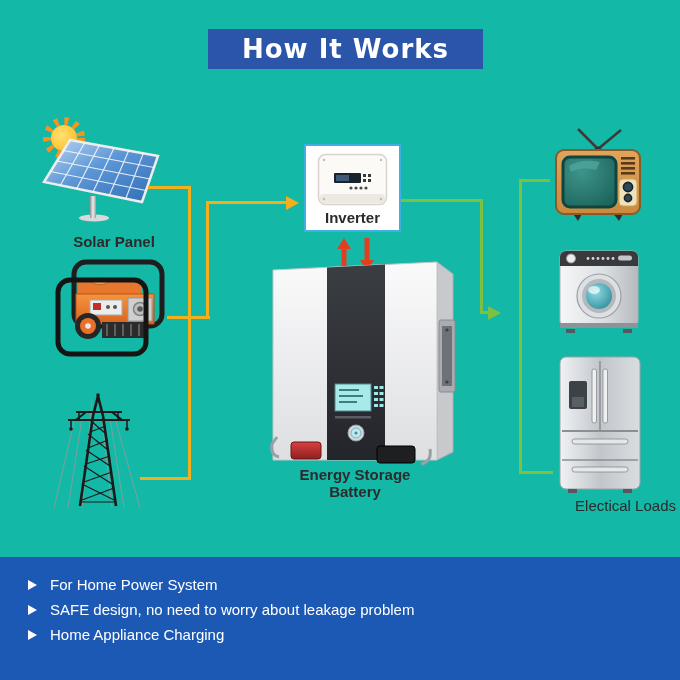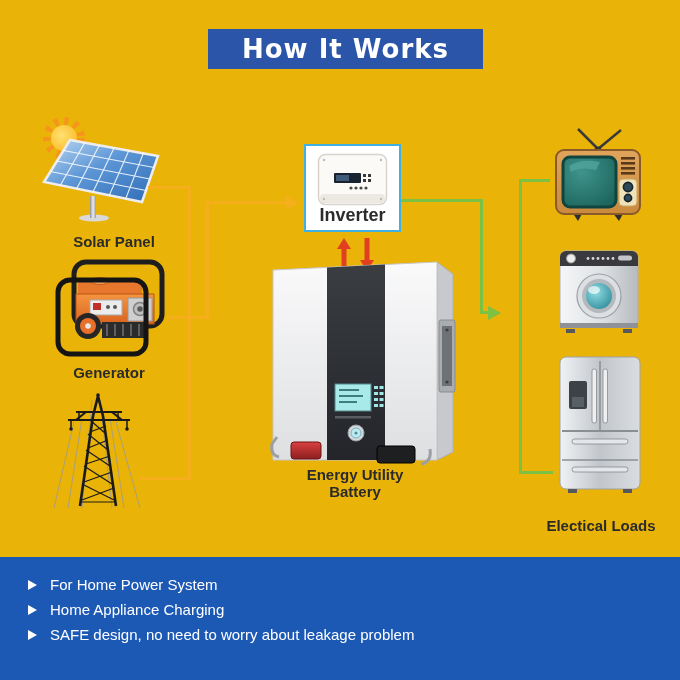--- a/index.html
+++ b/index.html
@@ -1,16 +1,16 @@
 <!DOCTYPE html>
 <html><head>
 <meta charset="utf-8">
 <style>
   html,body{margin:0;padding:0;background:#fff;}
-  .page{position:relative;width:680px;height:680px;background:#eab308;overflow:hidden;
+  .page{position:relative;width:680px;height:680px;background:#14b8a6;overflow:hidden;
         font-family:"Liberation Sans",sans-serif;}
 
   
   .title-bar{position:absolute;left:208px;top:29px;width:275px;height:40px;
     background:#2B55A9;color:#fff;display:flex;align-items:center;justify-content:center;
     font-family:"DejaVu Sans",sans-serif;font-weight:bold;font-size:26px;letter-spacing:1px;}
 
   
   .node-label{position:absolute;text-align:center;font-size:15px;font-weight:bold;color:#2b2b2b;}
 
@@ -20,21 +20,21 @@
   .g{background:#7CC142;}
   .arrow-right-y{position:absolute;width:0;height:0;border-top:7px solid transparent;
     border-bottom:7px solid transparent;border-left:13px solid #F5AF1B;}
   .arrow-right-g{position:absolute;width:0;height:0;border-top:7px solid transparent;
     border-bottom:7px solid transparent;border-left:13px solid #7CC142;}
 
   
   .inverter-box{position:absolute;left:304px;top:144px;width:93px;height:84px;
     border:2px solid #3FB0E0;background:#fff;display:flex;flex-direction:column;
     align-items:center;justify-content:flex-end;}
-  .inverter-box .node-label-in{font-size:18px;font-weight:bold;color:#2b2b2b;margin-bottom:4px;}
+  .inverter-box .node-label-in{font-size:15px;font-weight:bold;color:#2b2b2b;margin-bottom:4px;}
   .inverter-box svg{position:absolute;top:7px;left:11px;}
 
   
   .feature-panel{position:absolute;left:0;top:557px;width:680px;height:123px;background:#1C59B5;}
   .feature-list{list-style:none;margin:0;padding:15px 0 0 28px;}
   .feature-list li{display:flex;align-items:center;height:25px;color:#fff;font-size:15px;}
   .tri-bullet{width:0;height:0;border-left:9px solid #fff;border-top:5.5px solid transparent;
     border-bottom:5.5px solid transparent;margin-right:13px;flex:0 0 auto;}
 
   .abs{position:absolute;}
@@ -107,21 +107,20 @@
     <rect x="50" y="64" width="42" height="16" fill="#2B2B2B"></rect>
     <g stroke="#606060" stroke-width="2">
         <line x1="55" y1="66" x2="55" y2="78"></line>
       <line x1="63" y1="66" x2="63" y2="78"></line>
         <line x1="71" y1="66" x2="71" y2="78"></line>
       <line x1="79" y1="66" x2="79" y2="78"></line>
         <line x1="87" y1="66" x2="87" y2="78"></line>
       </g>
     <rect x="6" y="22" width="88" height="74" rx="12" fill="none" stroke="#141414" stroke-width="5"></rect>
   </svg>
-  <div class="node-label" style="left:34px;top:364px;width:150px;">Generator</div>
 
   <svg class="abs" style="left:52px;top:390px;" width="96" height="118" viewBox="0 0 96 118">
     <g stroke="#999" stroke-width="0.8">
       <line x1="22" y1="32" x2="2" y2="118"></line>
         <line x1="30" y1="28" x2="16" y2="118"></line>
       <line x1="64" y1="32" x2="88" y2="118"></line>
         <line x1="58" y1="28" x2="72" y2="118"></line>
       <line x1="40" y1="10" x2="30" y2="118"></line>
         <line x1="48" y1="10" x2="60" y2="118"></line>
     </g>
@@ -231,21 +230,21 @@
       <rect x="105" y="142" width="4" height="3"></rect>
         <rect x="110.5" y="142" width="4" height="3"></rect>
       <rect x="105" y="148" width="4" height="3"></rect>
         <rect x="110.5" y="148" width="4" height="3"></rect>
     </g>
     <rect x="66" y="160" width="36" height="2.5" fill="#5a5d62"></rect>
     <circle cx="87" cy="177" r="8" fill="#D5D8DB" stroke="#9AA0A5" stroke-width="1"></circle>
     <circle cx="87" cy="177" r="5" fill="#BFE9EF" stroke="#6FB7C4" stroke-width="1"></circle>
     <circle cx="87" cy="177" r="1.5" fill="#4A8A96"></circle>
   </svg>
-  <div class="node-label" style="left:280px;top:466px;width:150px;white-space:pre-line;">Energy Utility
+  <div class="node-label" style="left:280px;top:466px;width:150px;white-space:pre-line;">Energy Storage
 Battery</div>
 
   <div class="line g" style="left:401px;top:199px;width:81px;height:3px;"></div>
   <div class="line g" style="left:480px;top:199px;width:3px;height:114px;"></div>
   <div class="line g" style="left:480px;top:311px;width:10px;height:3px;"></div>
   <div class="arrow-right-g" style="left:488px;top:305.5px;"></div>
   <div class="line g" style="left:519px;top:179px;width:3px;height:295px;"></div>
   <div class="line g" style="left:519px;top:179px;width:31px;height:3px;"></div>
   <div class="line g" style="left:519px;top:471px;width:34px;height:3px;"></div>
 
@@ -328,32 +327,32 @@
     <rect x="34" y="16" width="4.5" height="54" rx="2" fill="#EDEFF1" stroke="#85898D" stroke-width="0.8"></rect>
     <rect x="45" y="16" width="4.5" height="54" rx="2" fill="#EDEFF1" stroke="#85898D" stroke-width="0.8"></rect>
     <rect x="11" y="28" width="18" height="28" rx="2" fill="#3C4247"></rect>
     <rect x="14" y="44" width="12" height="10" fill="#585F65"></rect>
     <line x1="4" y1="107" x2="80" y2="107" stroke="#8A8F94" stroke-width="1.5"></line>
     <rect x="14" y="86" width="56" height="5" rx="2.5" fill="#E4E7EA" stroke="#85898D" stroke-width="0.8"></rect>
     <rect x="14" y="114" width="56" height="5" rx="2.5" fill="#E4E7EA" stroke="#85898D" stroke-width="0.8"></rect>
     <rect x="10" y="136" width="9" height="4" fill="#55585C"></rect>
       <rect x="65" y="136" width="9" height="4" fill="#55585C"></rect>
   </svg>
-  <div class="node-label" style="left:526px;top:517px;width:150px;font-weight:bold;">Electical Loads</div>
+  <div class="node-label" style="left:526px;top:497px;width:150px;font-weight:normal;text-align:right;">Electical Loads</div>
 
   <div class="feature-panel">
     <ul class="feature-list">
       <li>
         <span class="tri-bullet"></span>
         <span>For Home Power System</span>
       </li>
       <li>
         <span class="tri-bullet"></span>
-        <span>Home Appliance Charging</span>
+        <span>SAFE design, no need to worry about leakage problem</span>
       </li>
       <li>
         <span class="tri-bullet"></span>
-        <span>SAFE design, no need to worry about leakage problem</span>
+        <span>Home Appliance Charging</span>
       </li>
     </ul>
   </div>
 
 </div>
 
 </body></html>

